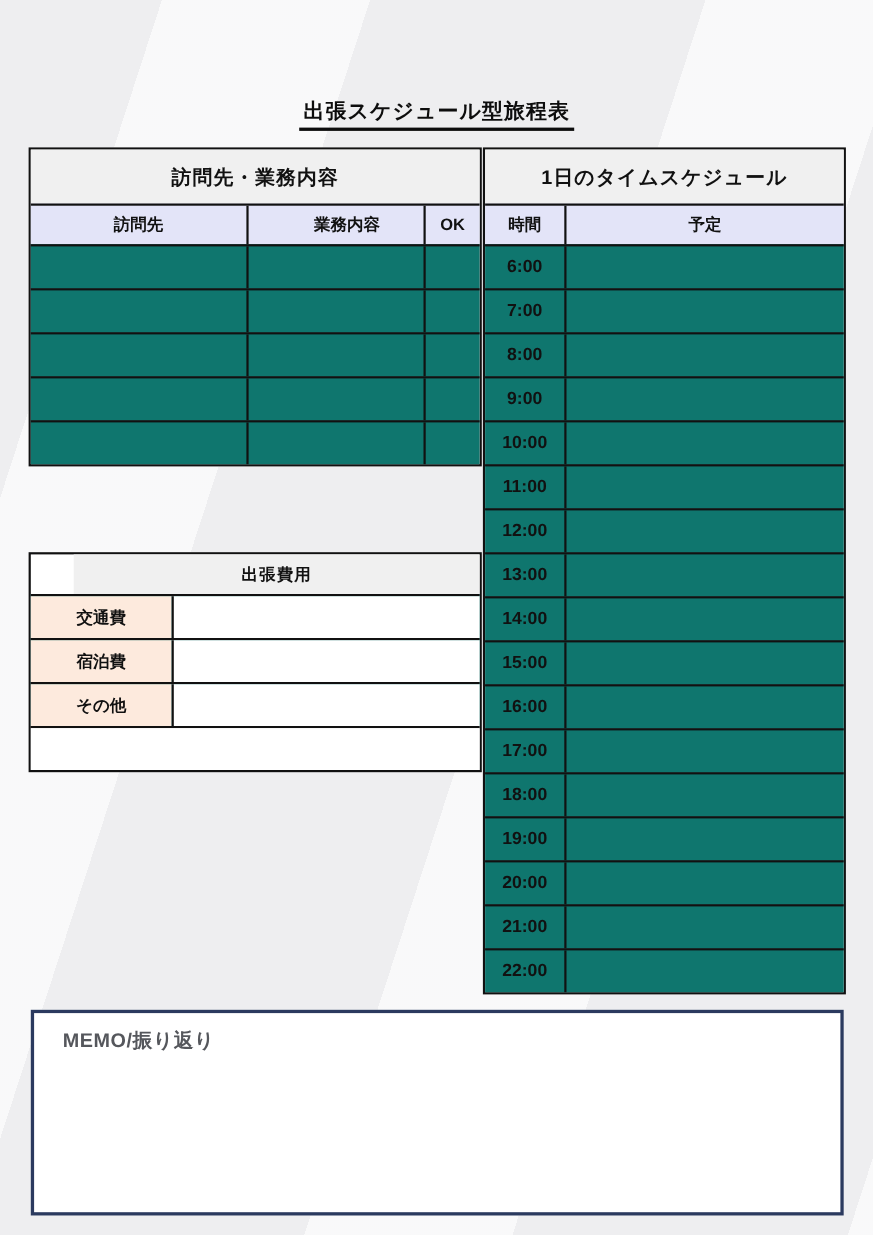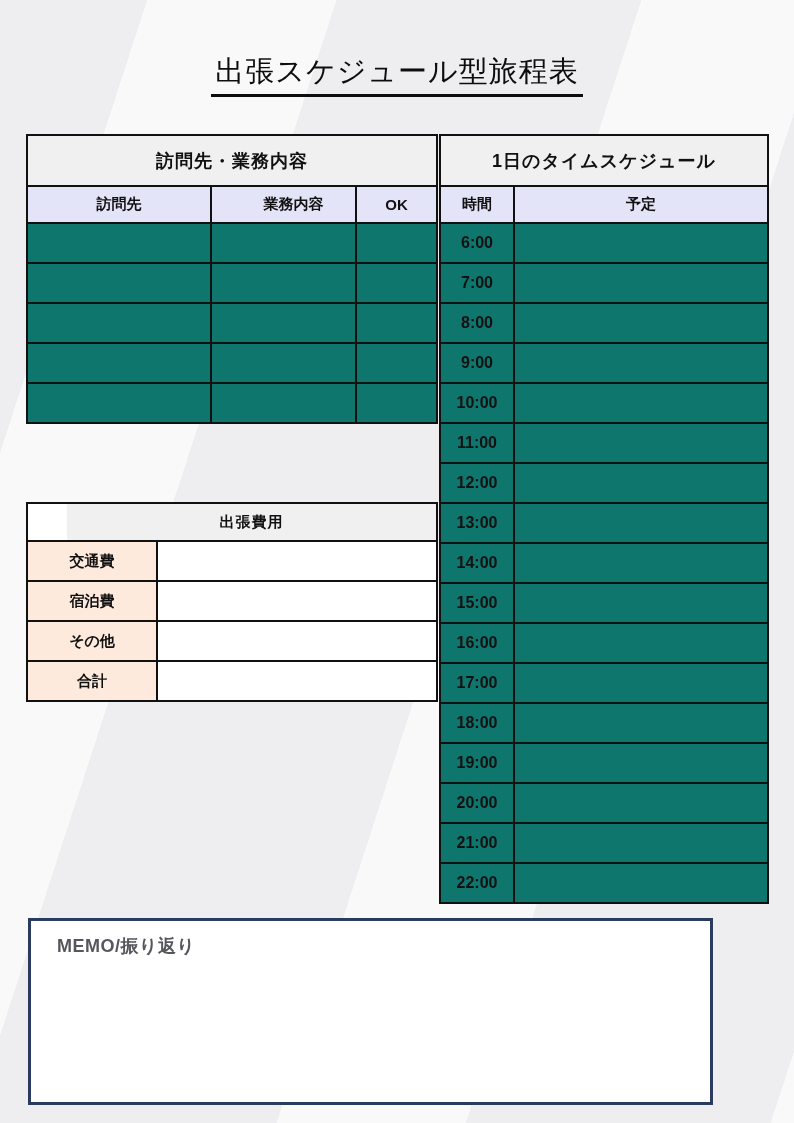--- a/index.html
+++ b/index.html
@@ -31,24 +31,25 @@
       var(--page-bg);
     overflow:hidden;
     color:#111;
   }
   .title-wrap{
     position:absolute;top:52px;left:0;width:100%;
     text-align:center;
   }
   .title{
     display:inline-block;
-    font-size:29px;font-weight:normal;letter-spacing:1px;
+    font-size:19px;font-weight:bold;letter-spacing:1px;
     color:#0d0d0d;
     border-bottom:3px solid #0d0d0d;
     padding:0 4px 2px 4px;
+    margin-top:36px;
   }
   
   .tbl{
     position:absolute;
     border:2px solid var(--table-border);
     background:#fff;
   }
   .sec-header{
     height:49px;
     background:var(--section-bg);
@@ -63,41 +64,41 @@
   .data-row{height:40px;background:#0f766e;}
   .cell{
     display:flex;align-items:center;justify-content:center;
     border-left:2px solid var(--table-border);
     font-weight:bold;
   }
   .cell:first-child{border-left:none;}
   .sub-row .cell{font-size:15px;}
   
   .visit-tbl{left:26px;top:134px;width:412px;}
-  .col-place{width:182px;flex:none;}
-  .col-work{width:145px;flex:none;padding-left:20px;}
+  .col-place{width:196px;flex:none;}
+  .col-work{width:161px;flex:none;padding-left:20px;}
   .col-ok{flex:1;}
   
   .sched-tbl{left:439px;top:134px;width:330px;}
   .col-time{width:72px;flex:none;font-size:16px;}
   .col-plan{flex:1;}
   
   .exp-tbl{left:26px;top:502px;width:412px;}
   .exp-header{
     height:36px;
     background:var(--section-bg);
     display:flex;align-items:center;justify-content:center;
     font-size:15px;font-weight:bold;letter-spacing:1px;margin-left:39px;
   }
   .exp-label{width:128px;flex:none;background:var(--expense-label-bg);font-size:15px;}
   .exp-value{flex:1;background:#fff;}
   
   .memo{
     position:absolute;left:28px;top:918px;
-    width:685px;height:187px;
+    width:739px;height:187px;
     background:#fff;
     border:3px solid var(--memo-border);
     box-shadow:inset 0 0 0 1px rgba(255,255,255,0.9);
   }
   .memo-label{
     padding:13px 0 0 26px;
     font-size:18px;font-weight:bold;
     color:var(--memo-label);
     letter-spacing:0.5px;
   }
@@ -234,21 +235,20 @@
     </div>
     <div class="data-row">
       <div class="cell exp-label">宿泊費</div>
       <div class="cell exp-value"></div>
     </div>
     <div class="data-row">
       <div class="cell exp-label">その他</div>
       <div class="cell exp-value"></div>
     </div>
     <div class="data-row">
-      <div class="cell exp-label">合計</div>
       <div class="cell exp-value"></div>
     </div>
   </div>
 
   <div class="memo">
     <div class="memo-label">MEMO/振り返り</div>
     <div class="memo-content"></div>
   </div>
 
 </div>

